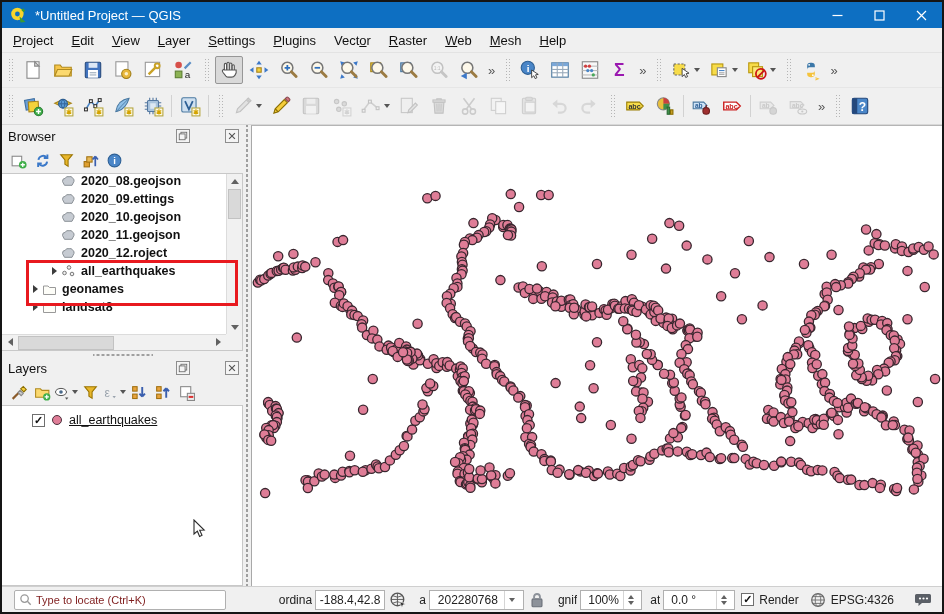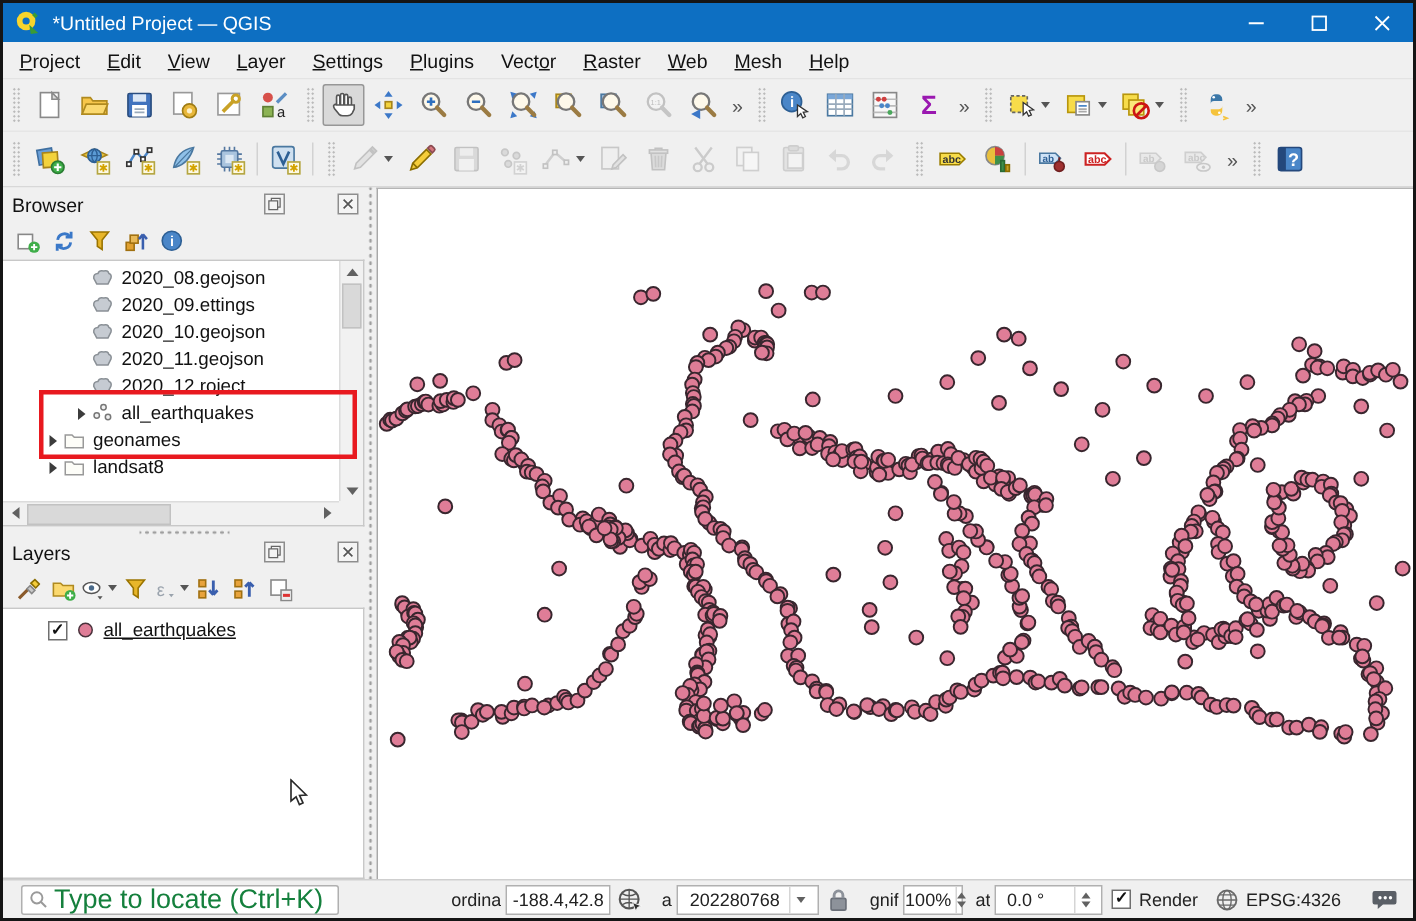--- a/index.html
+++ b/index.html
@@ -40,21 +40,21 @@
   .panel-title .sp{flex:1;}
   .pbtn{width:14px;height:14px;border:1px solid #8d8d8d;margin-left:3px;display:flex;align-items:center;justify-content:center;background:#f4f4f4;}
   .pbtn svg{width:10px;height:10px;display:block;}
   .panel-tools{height:26px;display:flex;align-items:center;padding-left:4px;}
   .ptool{width:24px;height:22px;display:flex;align-items:center;justify-content:center;flex:none;}
   .ptool svg{width:17px;height:17px;display:block;}
 
   .browser{height:226px;display:flex;flex-direction:column;}
   .tree-wrap{position:relative;flex:1;background:#fff;border:1px solid #c8c8c8;border-left:none;margin-right:0;}
   .tree{position:absolute;left:0;top:0;right:16px;bottom:16px;overflow:hidden;}
-  .trow{height:18px;display:flex;align-items:flex-end;font-size:12.5px;color:#111;white-space:nowrap;}
+  .trow{height:18px;display:flex;align-items:flex-start;font-size:12.5px;color:#111;white-space:nowrap;font-weight:bold;}
   .trow.selected{background:#0d6cd1;color:#fff;}
   .exp{width:13px;height:13px;position:relative;flex:none;}
   .exp.closed::before{content:'';position:absolute;left:4px;top:2.5px;border-left:5.5px solid #3c3c3c;border-top:4px solid transparent;border-bottom:4px solid transparent;}
   .exp.open::before{content:'';position:absolute;left:1.5px;top:4.5px;border-top:5.5px solid #223;border-left:4px solid transparent;border-right:4px solid transparent;}
   .ticon{width:16px;height:14px;margin-right:4px;flex:none;}
   .ticon svg{width:14px;height:14px;display:block;}
 
   .vscroll{position:absolute;top:0;right:0;bottom:16px;width:16px;background:#f1f1f1;border-left:1px solid #dcdcdc;}
   .hscroll{position:absolute;left:0;right:16px;bottom:0;height:16px;background:#f1f1f1;border-top:1px solid #dcdcdc;display:flex;}
   .scorner{position:absolute;right:0;bottom:0;width:16px;height:16px;background:#f1f1f1;}
@@ -78,21 +78,21 @@
   .cb{width:13px;height:13px;border:1px solid #6f6f6f;background:#fff;display:flex;align-items:center;justify-content:center;font-size:11px;font-weight:bold;color:#111;line-height:1;flex:none;}
   .ldot{width:10px;height:10px;border-radius:50%;background:#df7d97;border:1.5px solid #4a323c;margin:0 7px;flex:none;}
   .lname{text-decoration:underline;}
 
   .canvas{flex:1;position:relative;background:#fff;border-left:1px solid #a8a8a8;border-top:1px solid #b5b5b5;}
   .canvas svg{position:absolute;inset:0;width:100%;height:100%;}
 
   
   .statusbar{height:26px;background:#f0f0f0;border-top:1px solid #cfcfcf;display:flex;align-items:center;font-size:12px;color:#222;padding:0 6px 0 12px;}
   .locator{width:212px;height:20px;background:#fff;border:1px solid #b0b0b0;border-radius:2px;display:flex;align-items:center;padding:0 4px;flex:none;}
-  .locator .ph{color:#15803d;margin-left:4px;font-size:18px;}
+  .locator .ph{color:#7f1d1d;margin-left:4px;font-size:11px;}
   .locator svg{width:13px;height:13px;flex:none;}
   .sspacer{flex:1;}
   .slabel{margin:0 3px 0 8px;white-space:nowrap;overflow:hidden;flex:none;}
   .sbox{height:20px;background:#fff;border:1px solid #b0b0b0;display:flex;align-items:center;justify-content:center;padding:0 4px;flex:none;}
   .combo .val{padding:0 4px;}
   .cmb-btn{width:15px;height:18px;display:flex;align-items:center;justify-content:center;border-left:1px solid #d5d5d5;margin-left:2px;}
   .spincol{width:14px;height:18px;display:flex;flex-direction:column;align-items:center;justify-content:center;gap:2px;border-left:1px solid #d5d5d5;margin-left:3px;}
   .tri-up.sm{border-left-width:3px;border-right-width:3px;border-bottom-width:4px;}
   .tri-down.sm{border-left-width:3px;border-right-width:3px;border-top-width:4px;}
   .sicon{width:18px;height:18px;margin:0 4px;flex:none;}
@@ -1646,21 +1646,21 @@
           <span class="tri-down sm"></span>
         </span>
     </div>
     <span class="sicon">
       <svg viewBox="0 0 16 16">
           <rect x="3.6" y="7" width="8.8" height="7" rx="1" fill="#8d929a" stroke="#6a6f78"></rect>
           <path d="M5.4 7 v-1.8 a2.6 2.6 0 0 1 5.2 0 v1.8" fill="none" stroke="#8d929a" stroke-width="1.7"></path>
         </svg>
     </span>
     <span class="slabel">gnif</span>
-    <div class="sbox" style="width:40px">
+    <div class="sbox" style="width:62px">
       <span style="flex:1;text-align:left;padding-left:3px">100%</span>
       <span class="spincol">
           <span class="tri-up sm"></span>
           <span class="tri-down sm"></span>
         </span>
     </div>
     <span class="slabel">at</span>
     <div class="sbox" style="width:72px">
       <span style="flex:1;text-align:left;padding-left:3px">0.0 °</span>
       <span class="spincol">

